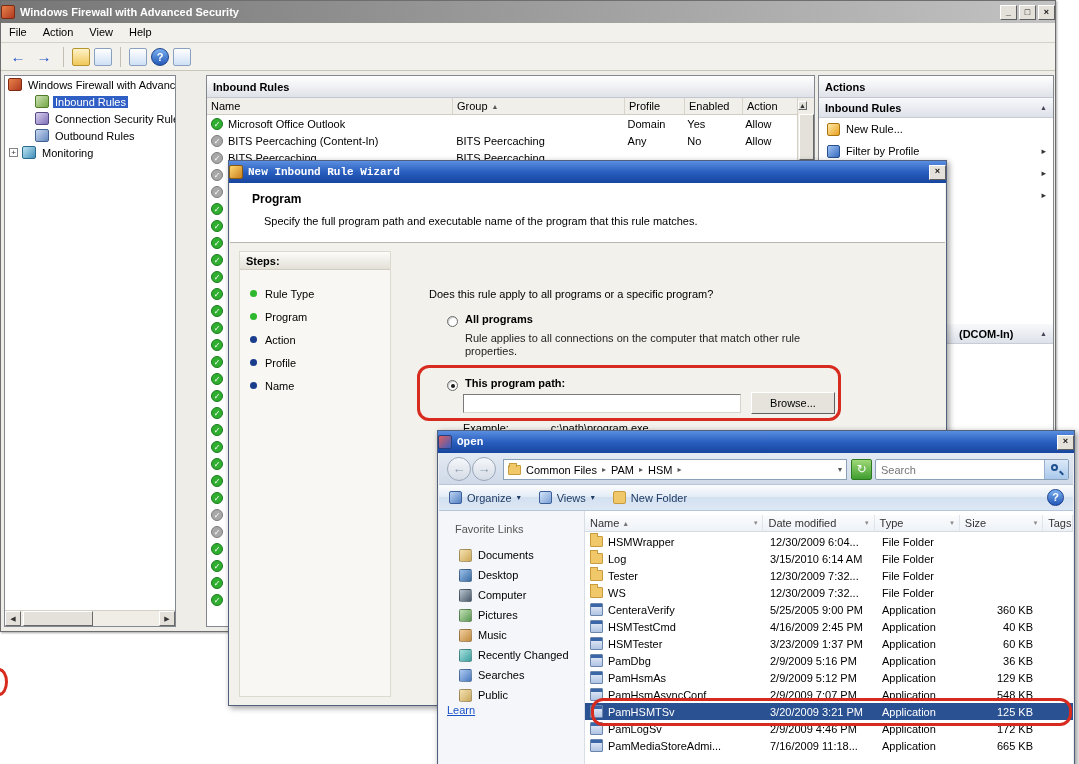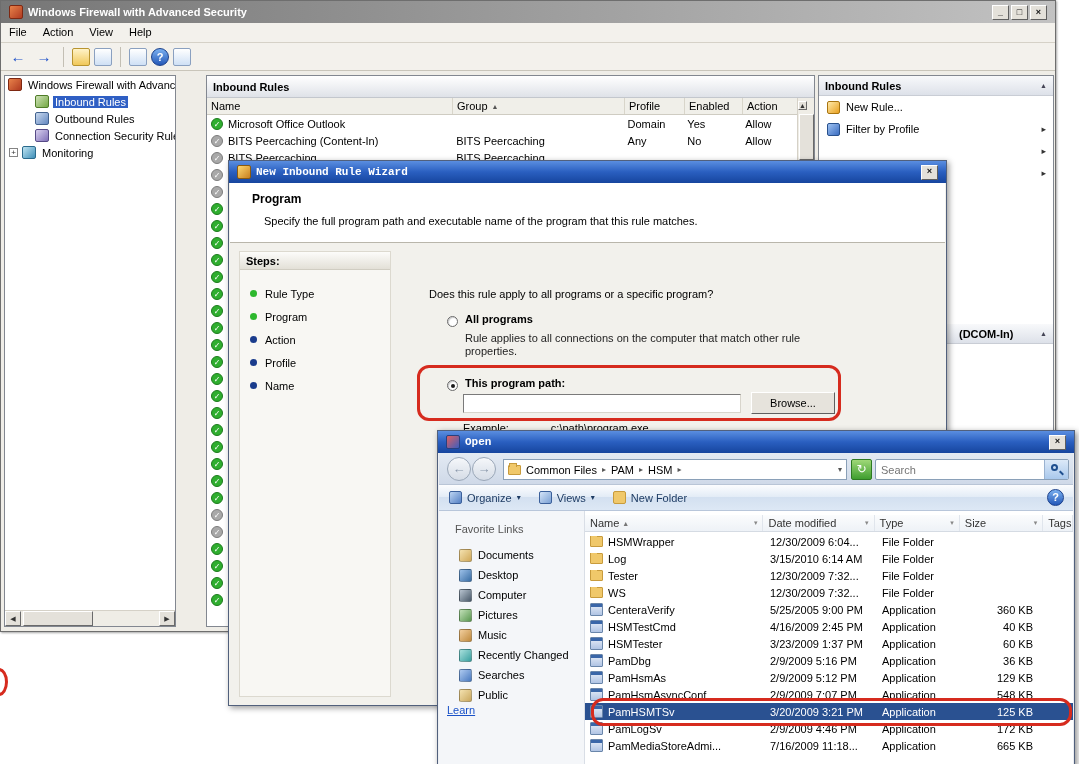--- a/index.html
+++ b/index.html
@@ -3,21 +3,21 @@
 <meta charset="utf-8">
 <style>
   * { margin:0; padding:0; box-sizing:border-box; }
   html,body { width:1079px; height:764px; }
   body { font-family:"Liberation Sans","DejaVu Sans",sans-serif; font-size:11px; color:#000; background:#fff; }
   #page { position:relative; width:1079px; height:764px; overflow:hidden; background:#fff; }
   .win { position:absolute; }
 
   
   #mainwin { left:0; top:0; width:1056px; height:632px; background:#efede7; border:1px solid #6e6e6e; box-shadow:1px 1px 2px rgba(0,0,0,.35); }
-  .titlebar { position:relative; height:22px; display:flex; align-items:center; padding:0 8px; overflow:hidden; }
+  .titlebar { position:relative; height:22px; display:flex; align-items:center; padding:0 0; overflow:hidden; }
   .titlebar.inactive { background:linear-gradient(90deg,#767676,#c2c2c2); }
   .titlebar.active { background:linear-gradient(180deg,#5a8ee0 0%,#2a5fc0 50%,#16459e 100%);font-family:Liberation Mono, monospace; }
   .tb-title { color:#fff; font-weight:bold; margin-left:5px; white-space:nowrap; }
   .tb-appicon { width:14px; height:14px; border-radius:2px; flex:none; }
   .firewall-ic { background:linear-gradient(135deg,#e8824a,#b03a20); border:1px solid #7e2812; }
   .wizard-ic { background:linear-gradient(135deg,#ffd870,#c87f1e); border:1px solid #8a5a10; }
   .open-ic { background:linear-gradient(135deg,#e06060,#3a5ec0); border:1px solid #28407e; }
   .winbtns { margin-left:auto; display:flex; gap:2px; }
   .wbtn { width:17px; height:15px; background:#e4e1da; border:1px solid; border-color:#fff #5f5f5f #5f5f5f #fff; font-size:9px; line-height:13px; text-align:center; color:#111; font-weight:bold; }
   .menubar { height:20px; background:#f3f1ec; border-bottom:1px solid #d5d1c7; display:flex; align-items:center; }
@@ -142,21 +142,21 @@
   .fl-ic.public { background:linear-gradient(135deg,#f4e2b0,#caa85e); }
   .learn-link { position:absolute; left:8px; top:193px; color:#1a52c8; text-decoration:underline; }
   .filearea { position:absolute; left:146px; right:0; top:0; bottom:0; overflow:hidden; }
   .fhead { display:flex; height:17px; background:linear-gradient(180deg,#fbfcfd,#eef2f7); border-bottom:1px solid #d5dbe3; margin-top:4px; }
   .fh { display:flex; align-items:center; padding:0 5px; border-right:1px solid #e0e5ec; overflow:hidden; white-space:nowrap; color:#333; }
   .fh:nth-of-type(1){ width:180px; } .fh:nth-of-type(2){ width:112px; } .fh:nth-of-type(3){ width:86px; }
   .fh:nth-of-type(4){ width:84px; } .fh:nth-of-type(5){ width:30px; }
   .fh .sort { margin-left:3px; font-size:7px; color:#777; }
   .fh .dd { margin-left:auto; font-size:7px; color:#888; padding-left:3px; }
   .filerows { position:absolute; left:0; right:0; top:22px; bottom:0; overflow:hidden; }
-  .frow { display:flex; height:17px; align-items:center; white-space:nowrap; }
+  .frow { display:flex; height:17px; white-space:nowrap; }
   .frow.selected { background:#2a5191; color:#fff; }
   .fcell { padding:0 5px; overflow:hidden; display:flex; align-items:center; white-space:nowrap; }
   .fcell:nth-of-type(1){ width:180px; } .fcell:nth-of-type(2){ width:112px; } .fcell:nth-of-type(3){ width:86px; }
   .fcell:nth-of-type(4){ width:84px; justify-content:flex-end; padding-right:14px; }
   .f-ic { width:13px; height:11px; margin-right:5px; flex:none; position:relative; }
   .f-ic.folder { background:#f0c86a; border:1px solid #c89b3c; border-radius:1px; }
   .f-ic.folder::before { content:""; position:absolute; left:-1px; top:-4px; width:6px; height:3px; background:#f0c86a; border:1px solid #c89b3c; border-bottom:none; }
   .f-ic.app { height:13px; background:linear-gradient(180deg,#e8eef8,#b0c4e4); border:1px solid #6a86aa; border-radius:1px; }
   .f-ic.app::before { content:""; position:absolute; left:0; right:0; top:0; height:3px; background:#3a66a8; }
 
@@ -212,28 +212,28 @@
       <div>
 
           <div class="tree-item">
             <span class="texp"></span>
             <span class="t-ic inbound"></span>
             <span class="t-label selected">Inbound Rules</span>
           </div>
 
           <div class="tree-item">
             <span class="texp"></span>
+            <span class="t-ic connsec"></span>
+            <span class="t-label">Connection Security Rules</span>
+          </div>
+
+          <div class="tree-item">
+            <span class="texp"></span>
             <span class="t-ic outbound"></span>
             <span class="t-label">Outbound Rules</span>
-          </div>
-
-          <div class="tree-item">
-            <span class="texp"></span>
-            <span class="t-ic connsec"></span>
-            <span class="t-label">Connection Security Rules</span>
           </div>
 
           <div class="tree-item">
             <span class="texp">+</span>
             <span class="t-ic monitor"></span>
             <span class="t-label">Monitoring</span>
           </div>
         </div>
       <div class="hscroll">
         <span class="sbtn">◀</span>
@@ -492,20 +492,21 @@
             </div>
           </div>
       </div>
       <div class="vscroll">
         <span class="sbtn">▲</span>
         <div class="vthumb"></div>
       </div>
     </div>
 
     <div id="actionspanel" class="panel">
+      <div class="panel-titlebar">Actions</div>
       <div class="act-section">
         <span>Inbound Rules</span>
         <span class="collapse">▲</span>
       </div>
       <div>
 
           <div class="act-item">
             <span class="act-ic new-rule"></span>
             <span>New Rule...</span>
             <span class="act-arrow"></span>

